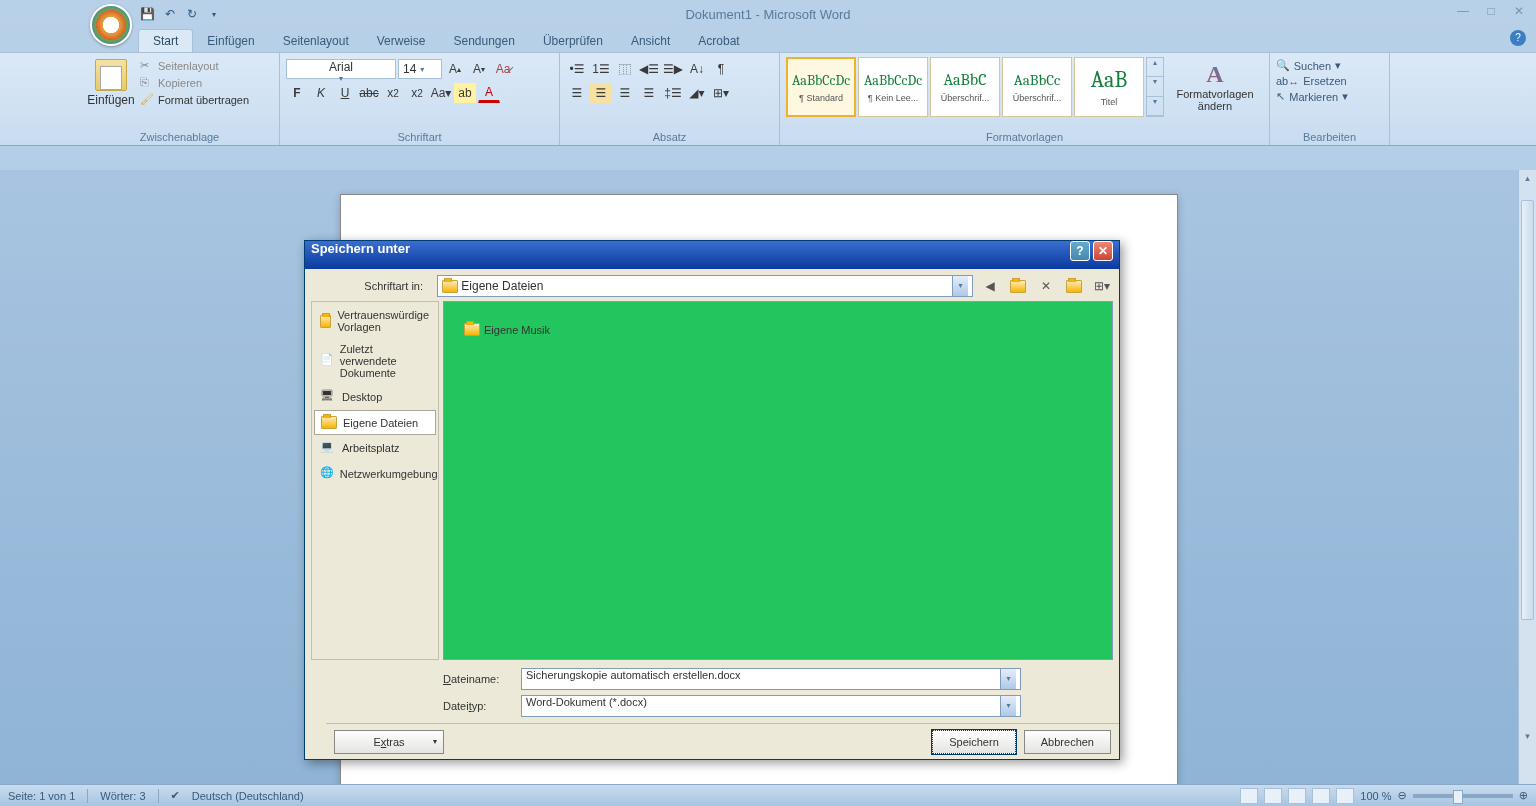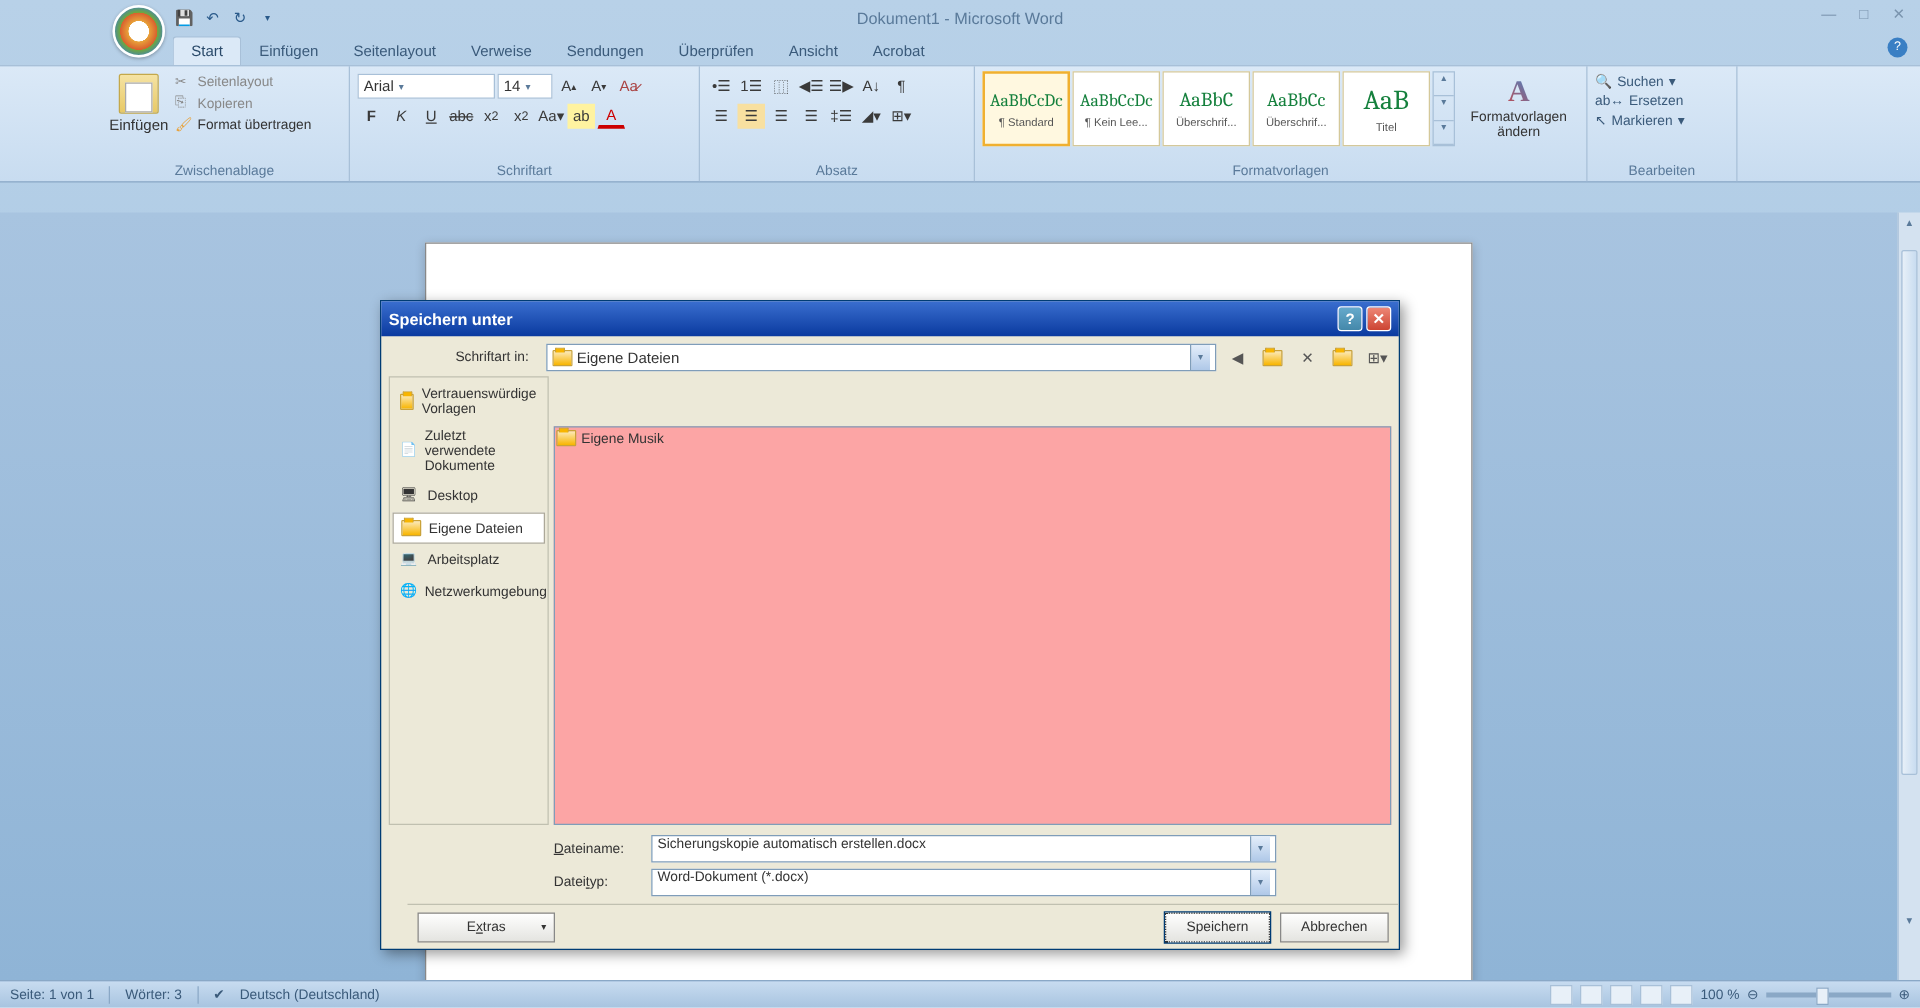--- a/index.html
+++ b/index.html
@@ -29,21 +29,21 @@
 .paste-btn { width:50px; display:flex; flex-direction:column; align-items:center; gap:2px; padding-top:4px; }
 .paste-ico { width:32px; height:32px; background:linear-gradient(#f5e3a3,#e8c966); border:1px solid #c4a84a; border-radius:2px; position:relative; }
 .paste-ico::after { content:''; position:absolute; left:4px; top:6px; width:20px; height:22px; background:#fff; border:1px solid #aaa; }
 .clip-small { display:flex; flex-direction:column; gap:3px; padding-top:4px; padding-left:4px; }
 .clip-small div { display:flex; align-items:center; gap:4px; color:#888; font-size:11px; }
 .mini-ico { width:14px; height:14px; display:inline-block; }
 
 .font-box { display:flex; flex-direction:column; gap:4px; padding-top:4px; }
 .font-row { display:flex; gap:2px; align-items:center; }
 .combo { height:20px; border:1px solid #a8c0d8; background:#fff; display:flex; align-items:center; padding:0 4px; font-size:12px; }
-.combo.font { width:110px; }
+.combo.font { width:110px;flex-direction:column; }
 .combo.size { width:44px; }
 .drop { width:12px; text-align:center; color:#5a7a9a; font-size:8px; }
 .tbtn { width:22px; height:20px; border:1px solid transparent; display:inline-flex; align-items:center; justify-content:center; font-size:12px; color:#3a3a3a; }
 .tbtn.hl { background:#fff3a0; }
 
 .para-box { display:flex; flex-direction:column; gap:4px; padding-top:4px; }
 
 .styles-box { display:flex; padding-top:2px; }
 .style-card { width:70px; height:60px; border:1px solid #d4c89a; margin-right:2px; background:#fff; display:flex; flex-direction:column; align-items:center; justify-content:center; font-size:10px; color:#555; }
 .style-card.sel { border:2px solid #f0b030; background:#fff8e0; }
@@ -67,39 +67,39 @@
 
 .status { position:absolute; bottom:0; left:0; right:0; height:22px; background:linear-gradient(#c8dcf0,#a8c4e0); border-top:1px solid #8aa8c6; display:flex; align-items:center; padding:0 8px; font-size:11px; color:#3a5a7a; gap:12px; }
 .status .sep { width:1px; height:14px; background:#8aa8c6; }
 .status-right { margin-left:auto; display:flex; align-items:center; gap:6px; }
 .view-btn { width:18px; height:16px; border:1px solid #a8c0d8; background:#e8f0f8; }
 .zoom-slider { width:100px; height:4px; background:#8aa8c6; position:relative; }
 .zoom-slider::after { content:''; position:absolute; left:40%; top:-4px; width:8px; height:12px; background:#e8f0f8; border:1px solid #8aa8c6; }
 
 
 .dialog { position:absolute; left:304px; top:240px; width:816px; height:520px; background:#ece9d8; border:1px solid #003c74; box-shadow:3px 3px 10px rgba(0,0,0,.4); display:flex; flex-direction:column; }
-.dlg-title { height:28px; background:linear-gradient(#3a6ecf,#0a3a9f); color:#fff; display:flex; align-items:center; padding:0 6px; font-size:13px; font-weight:bold; }
+.dlg-title { height:28px; background:linear-gradient(#3a6ecf,#0a3a9f); color:#fff; display:flex; padding:0 6px; font-size:13px; font-weight:bold; }
 .dlg-title-btns { margin-left:auto; display:flex; gap:3px; }
 .dlg-tbtn { width:20px; height:20px; border:1px solid #fff; border-radius:3px; text-align:center; line-height:18px; font-size:12px; font-weight:bold; }
 .dlg-tbtn.help { background:linear-gradient(#6ac,#48a); }
 .dlg-tbtn.close { background:linear-gradient(#e87,#c43); color:#fff; }
 
 .dlg-body { flex:1; display:flex; flex-direction:column; padding:6px; gap:4px; }
 .dlg-top { display:flex; align-items:center; gap:6px; }
 .dlg-lbl { width:120px; text-align:right; font-size:11px; padding-right:8px; }
 .loc-combo { flex:1; height:22px; border:1px solid #7f9db9; background:#fff; display:flex; align-items:center; padding:0 4px; }
 .loc-combo .drop { margin-left:auto; border-left:1px solid #7f9db9; width:16px; height:100%; background:linear-gradient(#e4eefa,#afc8e8); text-align:center; line-height:20px; }
 .toolbar-ico { width:22px; height:22px; display:inline-flex; align-items:center; justify-content:center; color:#555; }
 
 .dlg-mid { flex:1; display:flex; gap:4px; }
 .places { width:128px; background:#ece9d8; border:1px solid #c0c0b0; display:flex; flex-direction:column; padding:2px; }
 .place { padding:5px 6px; display:flex; align-items:center; gap:6px; font-size:11px; cursor:default; }
 .place.sel { background:#fff; border:1px solid #aca899; }
 .place-ico { width:16px; height:16px; display:inline-block; }
-.filelist { flex:1; background:#fca5a5; border:1px solid #7f9db9; padding:1px;margin-top:40px; }
+.filelist { flex:1; background:#22c55e; border:1px solid #7f9db9; padding:20px; }
 .fileitem { display:flex; align-items:center; gap:4px; font-size:11px; padding:1px 0; }
 
 .dlg-bottom { display:flex; flex-direction:column; gap:5px; padding-left:132px; padding-top:4px; }
 .field-row { display:flex; align-items:center; gap:8px; }
 .field-row label { width:70px; font-size:11px; }
 .field-combo { flex:1; max-width:500px; height:22px; border:1px solid #7f9db9; background:#fff; display:flex; padding:0 4px; font-size:11px; }
 .field-combo .drop { margin-left:auto; border-left:1px solid #7f9db9; width:16px; height:100%; background:linear-gradient(#e4eefa,#afc8e8); text-align:center; line-height:20px; }
 
 .dlg-footer { height:36px; border-top:1px solid #c0c0b0; display:flex; align-items:center; padding:0 8px; gap:8px;margin-left:21px; }
 .btn { height:24px; padding:0 16px; border:1px solid #888; background:linear-gradient(#fefefe,#e4e4e0); font-size:11px; display:inline-flex; align-items:center; }

